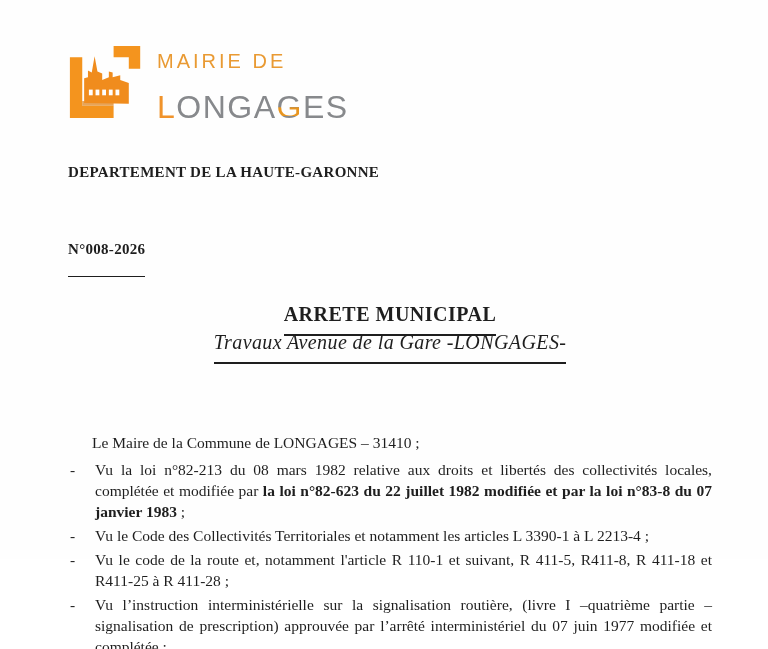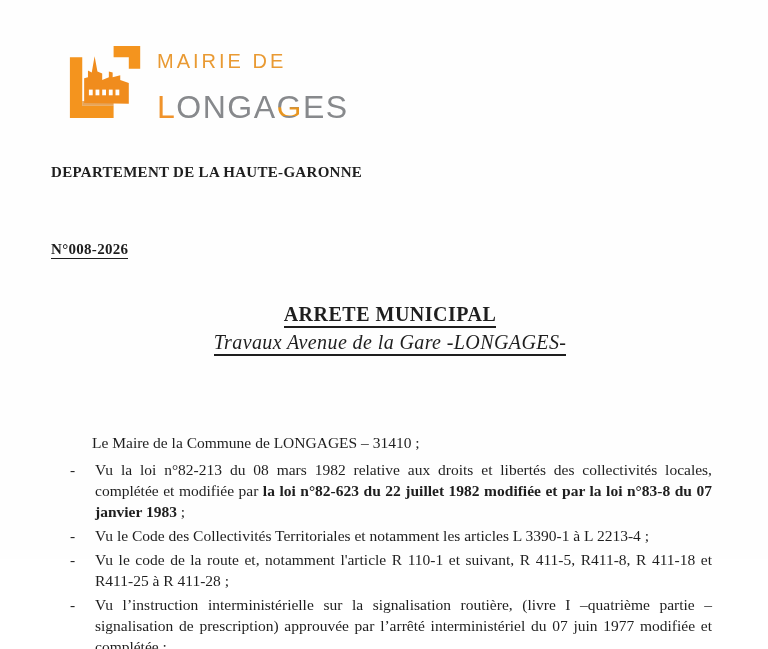--- a/index.html
+++ b/index.html
@@ -43,38 +43,38 @@
   .lg-gray   { color: #87898C; }
   .lg-mix {
     background: linear-gradient(180deg, #87898C 0%, #87898C 50%, #E8951F 52%, #E8951F 74%, #87898C 76%, #87898C 84%, #7fae4e 86%, #7fae4e 100%);
     -webkit-background-clip: text;
     background-clip: text;
     color: transparent;
   }
 
   
   .hline {
-    position: absolute; left: 51px;
+    position: absolute; left: 68px;
     font-size: 15px; font-weight: bold;
     letter-spacing: 0.3px;
     white-space: nowrap;
   }
   .dept    { top: 164px; }
   .commune { top: 203px; }
   .ref     { top: 241px; }
-  .u15 { border-bottom: 1.5px solid #1e1e1e; padding-bottom: 1px; }
+  .u15 { border-bottom: 1.5px solid #1e1e1e; padding-bottom: 19px; }
 
   
   .title-row {
     position: absolute; left: 68px; right: 56px;
     text-align: center;
   }
   .title    { top: 303px; font-size: 20px; font-weight: bold; letter-spacing: 0.5px; }
   .subtitle { top: 331px; font-size: 20px; font-weight: normal; font-style: italic; letter-spacing: 0.4px; }
-  .u2 { border-bottom: 2px solid #1e1e1e; padding-bottom: 1px; }
+  .u2 { border-bottom: 2px solid #1e1e1e; padding-bottom: 9px; }
 
   
   .intro {
     position: absolute; top: 418px; left: 68px;
     font-size: 15.5px;
     white-space: nowrap;
     margin-left: 24px;
   }
   .vu-list {
     position: absolute; top: 459px; left: 68px; right: 56px;

